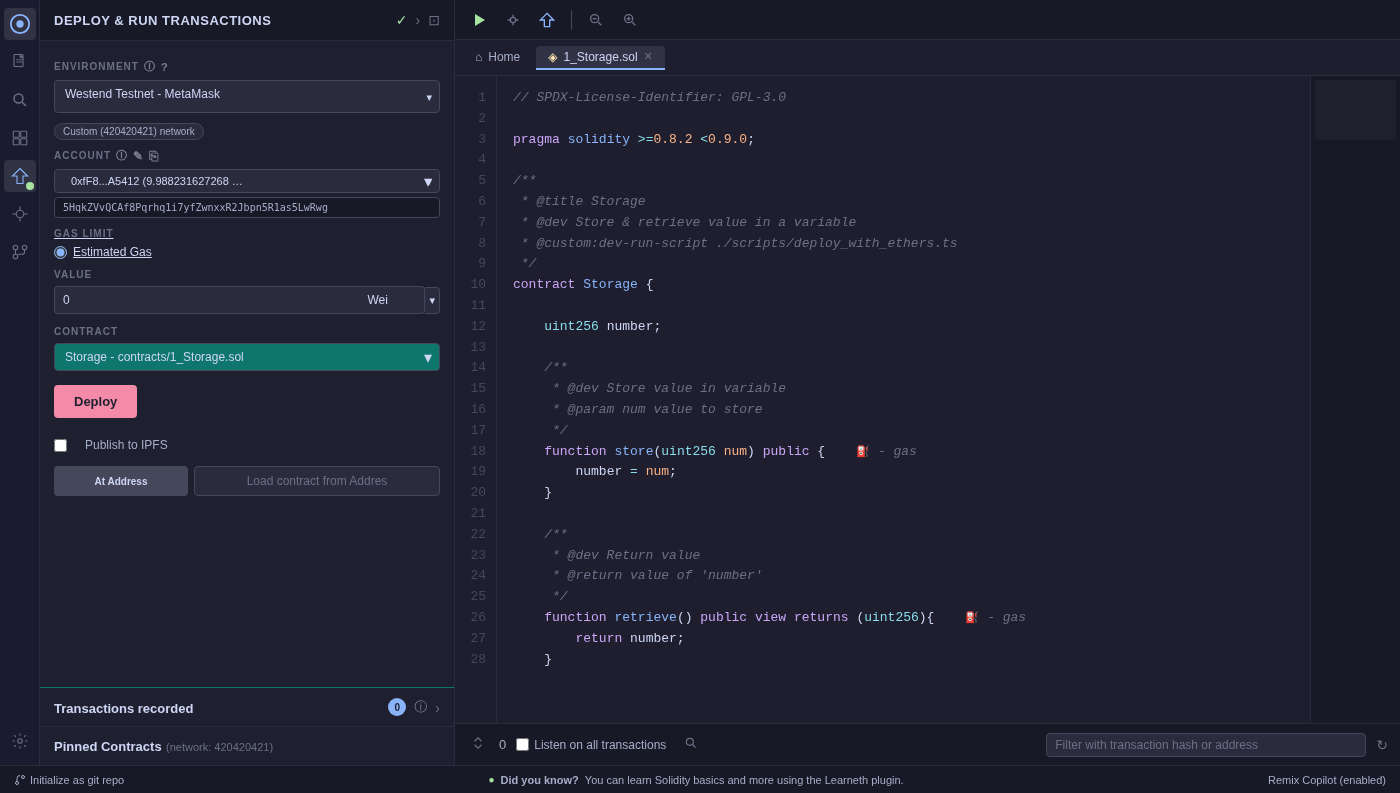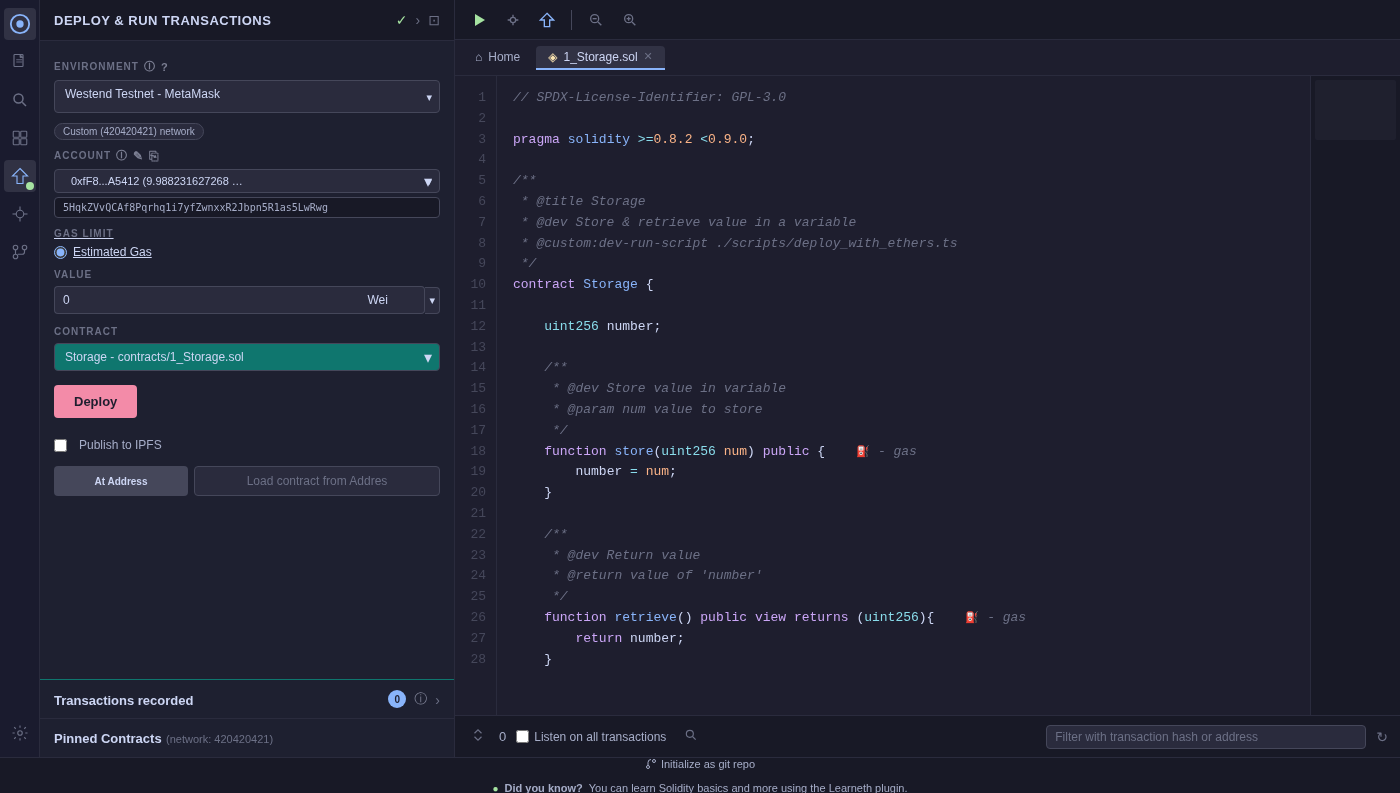--- a/index.html
+++ b/index.html
@@ -280,21 +280,21 @@
       font-size: 13px;
       font-weight: 700;
       cursor: pointer;
       margin-bottom: 10px;
     }
 
     
     .publish-row {
       display: flex;
       align-items: center;
-      gap: 12px;
+      gap: 18px;
       margin-bottom: 14px;
       font-size: 12px;
       color: #a6adc8;
     }
     .publish-row input[type="checkbox"] {
       accent-color: #89b4fa;
     }
 
     
     .address-buttons {
@@ -548,30 +548,29 @@
     .refresh-btn {
       color: #6c7086;
       font-size: 14px;
       cursor: pointer;
       background: none;
       border: none;
     }
 
     
     .status-bar {
-      height: 36px;
+      height: 28px;
       background: #181926;
       border-top: 1px solid #2a2b3d;
       display: flex;
       align-items: center;
       padding: 0 14px;
       font-size: 11px;
       color: #a6adc8;
       gap: 12px;
-      flex-direction: column;
     }
     .status-git {
       display: flex;
       align-items: center;
       gap: 4px;
       cursor: pointer;
     }
     .status-center {
       flex: 1;
       display: flex;

